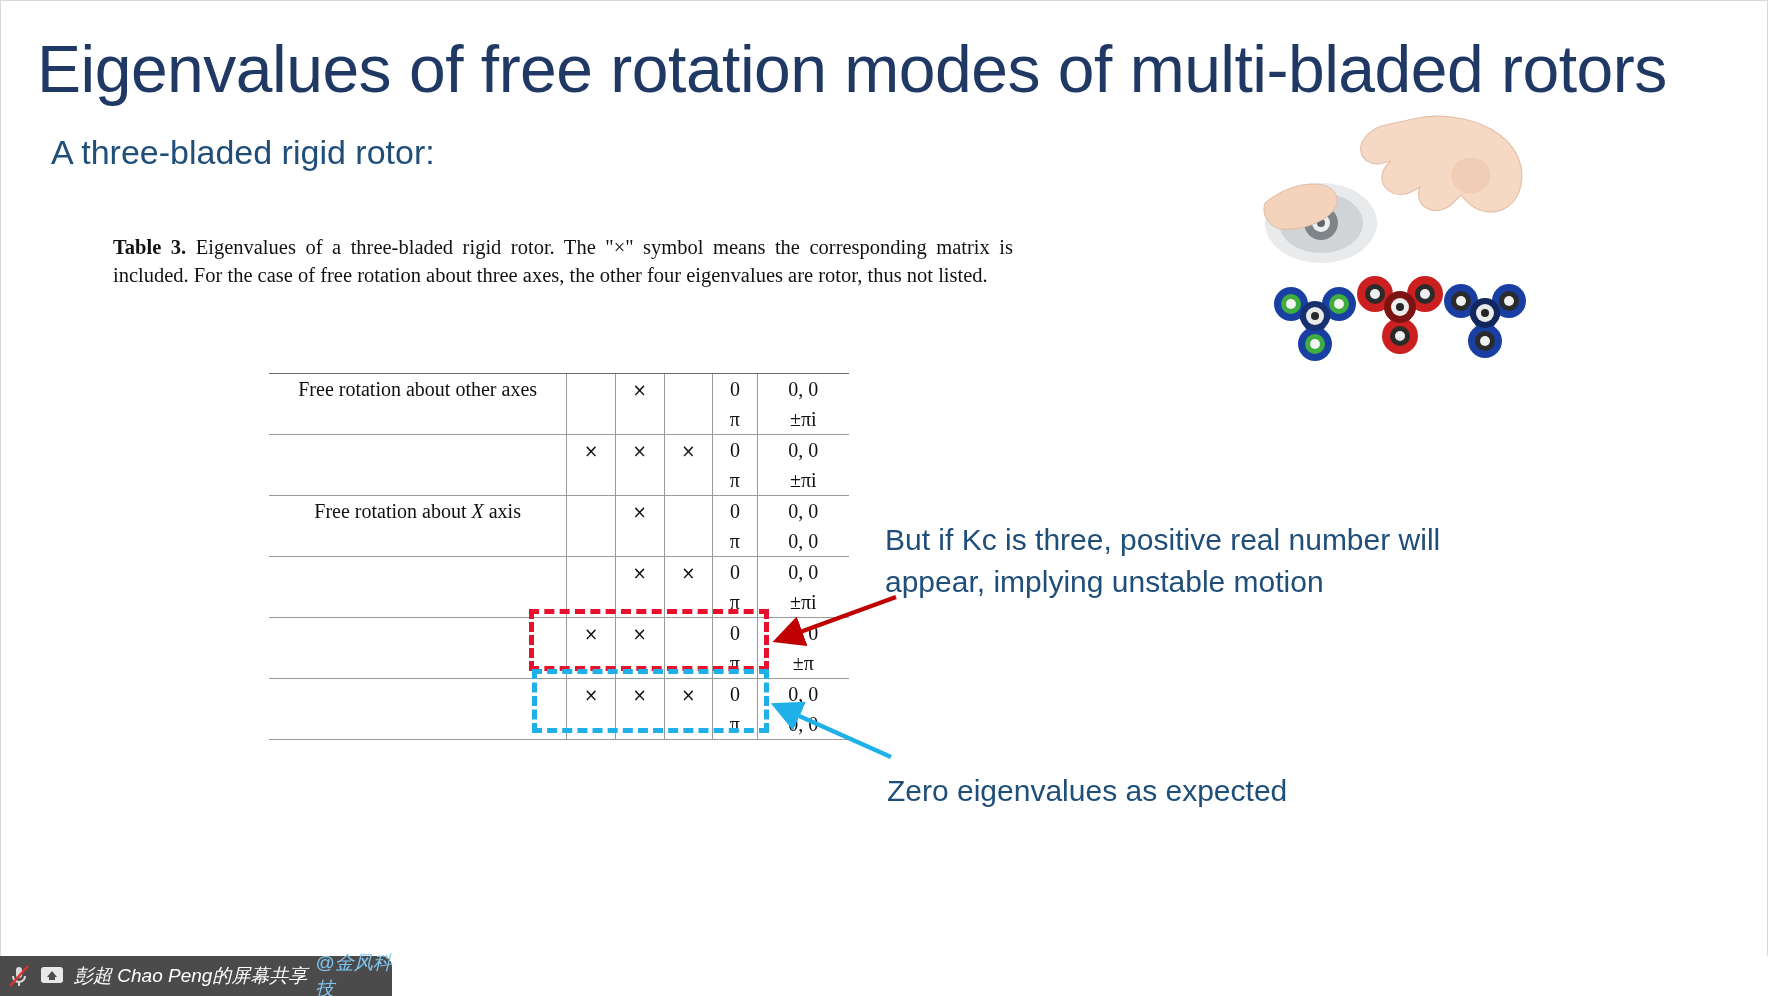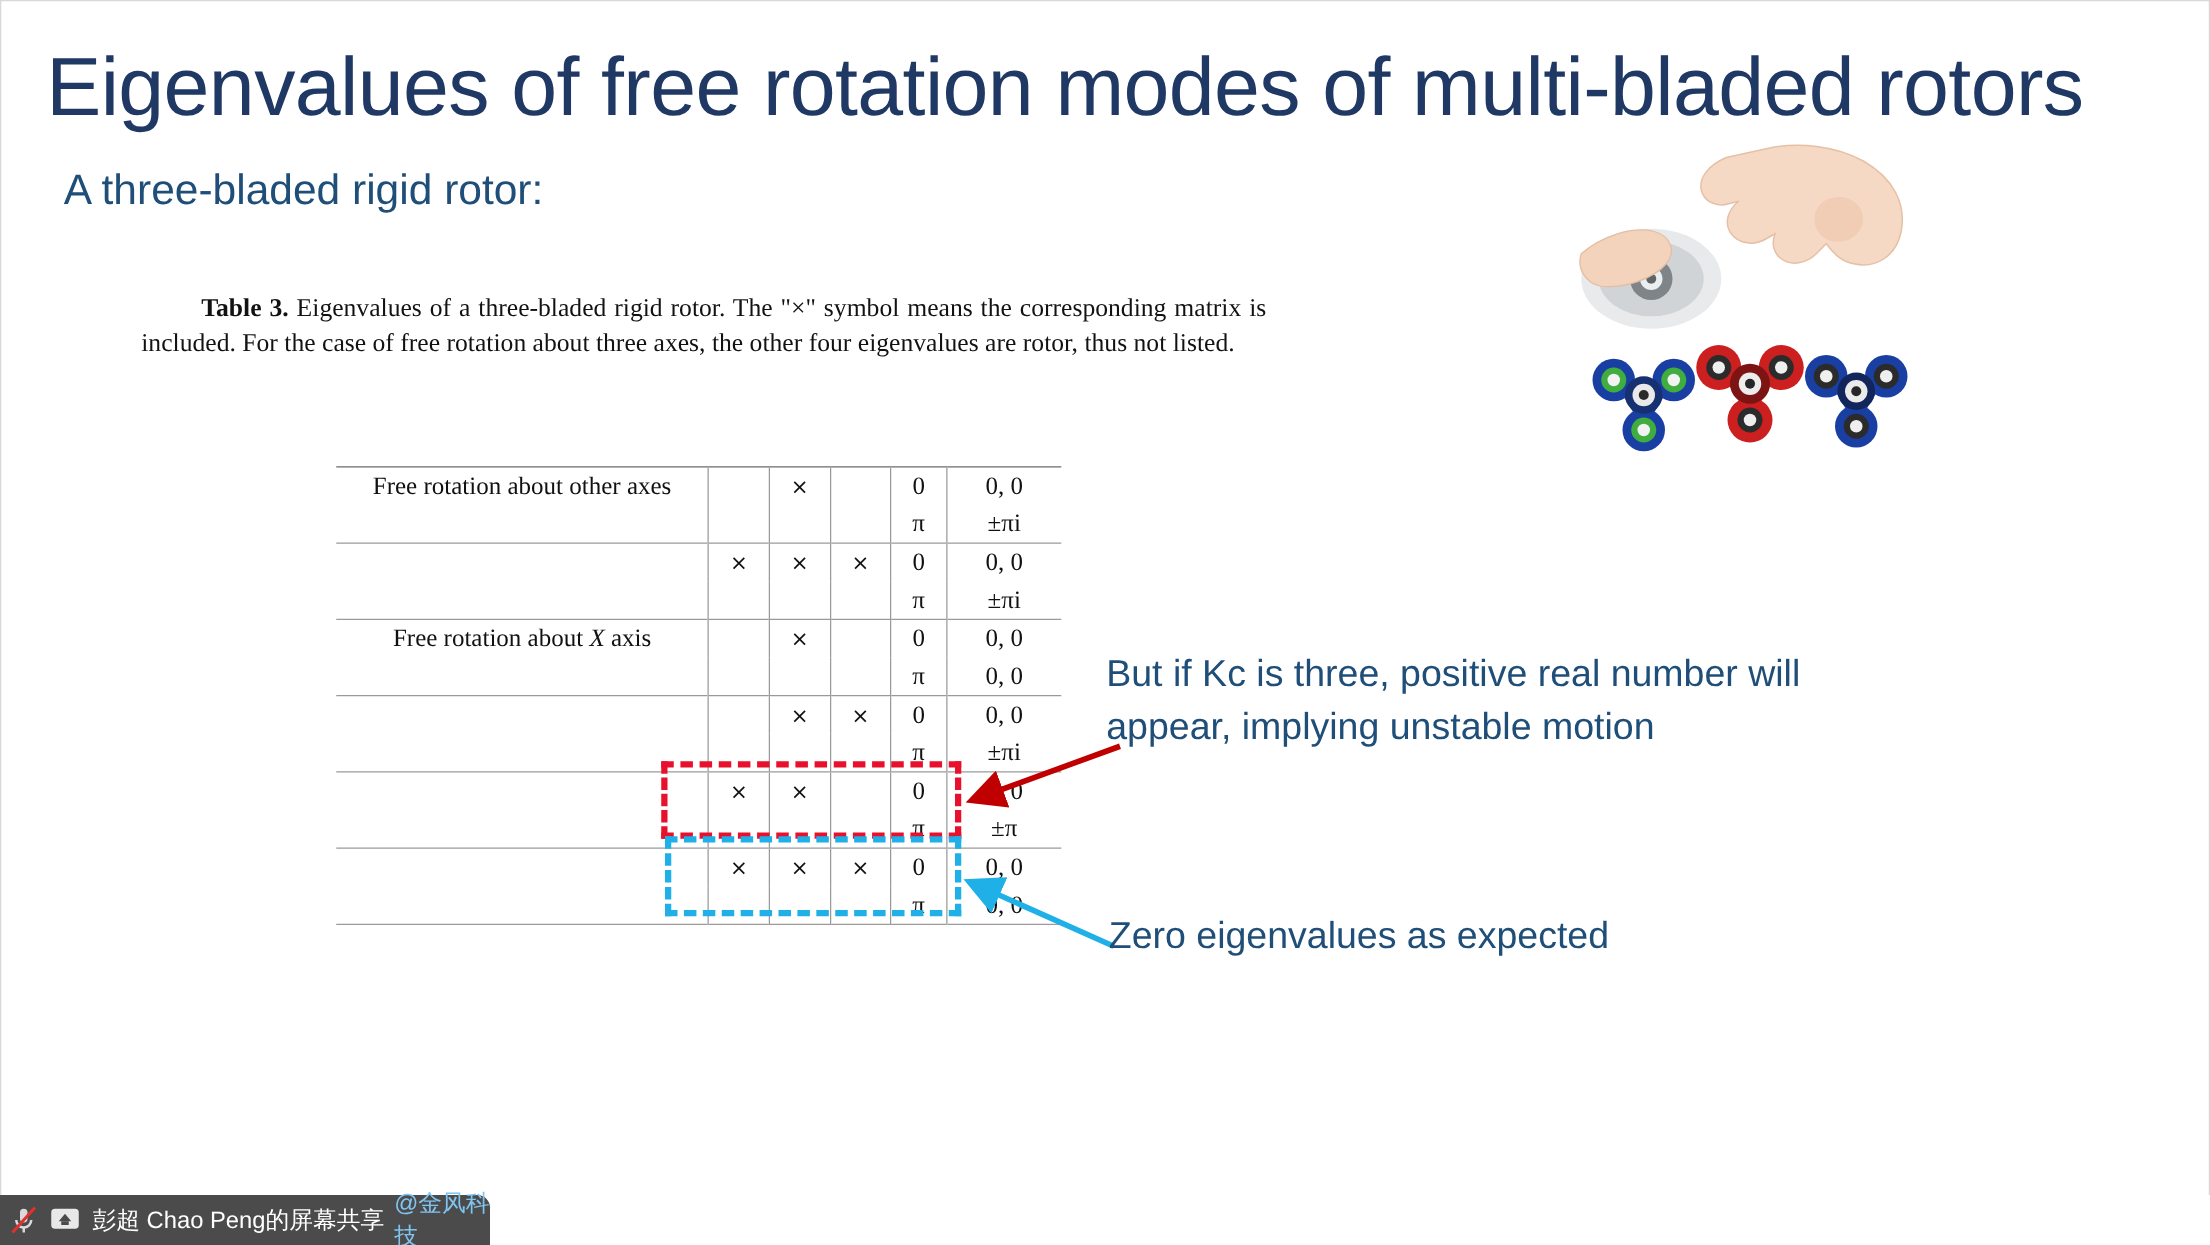--- a/index.html
+++ b/index.html
@@ -35,21 +35,21 @@
   }
   
   #caption{
     position:absolute;left:112px;top:232px;width:900px;
     font-family:"Liberation Serif", serif;
     font-size:20.5px;
     color:#121212;
     line-height:28px;
     text-align:justify;
   }
-  #caption b{font-weight:bold;margin-left:48px;}
+  #caption b{font-weight:bold;}
   
   #tbl-wrap{
     position:absolute;left:268px;top:372px;width:580px;
     font-family:"Liberation Serif", serif;
     color:#111;
   }
   table.tex{
     border-collapse:collapse;
     width:580px;
     font-size:20px;
@@ -95,35 +95,36 @@
   }
   
   .anno{
     position:absolute;
     font-family:"Liberation Sans", sans-serif;
     color:#1f4e79;
     font-size:30px;
     line-height:42px;
   }
   #anno-red{ left:884px;top:518px;width:640px; }
-  #anno-blue{ left:886px;top:727px;width:640px; }
+  #anno-blue{ left:886px;top:769px;width:640px; }
   svg.arrow{ position:absolute; pointer-events:none; }
   
   #photo{
     position:absolute;left:1262px;top:110px;width:270px;height:265px;
     overflow:hidden;
   }
   
   #taskbar{
     position:absolute;left:0;bottom:0;width:392px;height:40px;
     background:#4b4b4b;
     border-radius:0 10px 0 0;
     display:flex;align-items:center;
     padding-left:8px;
     box-sizing:border-box;
+    font-style:italic;
   }
   #taskbar .tb-txt{
     font-family:"Liberation Sans", sans-serif;
     color:#ffffff;font-size:19px;white-space:nowrap;
   }
   #taskbar .tb-at{ color:#7fc5f0;font-size:19px; }
   .tb-icon{ margin-right:10px;display:inline-flex;align-items:center;}
   
   #bottom-strip{
     position:absolute;left:0;bottom:0;width:1768px;height:40px;background:#ffffff;z-index:0;

